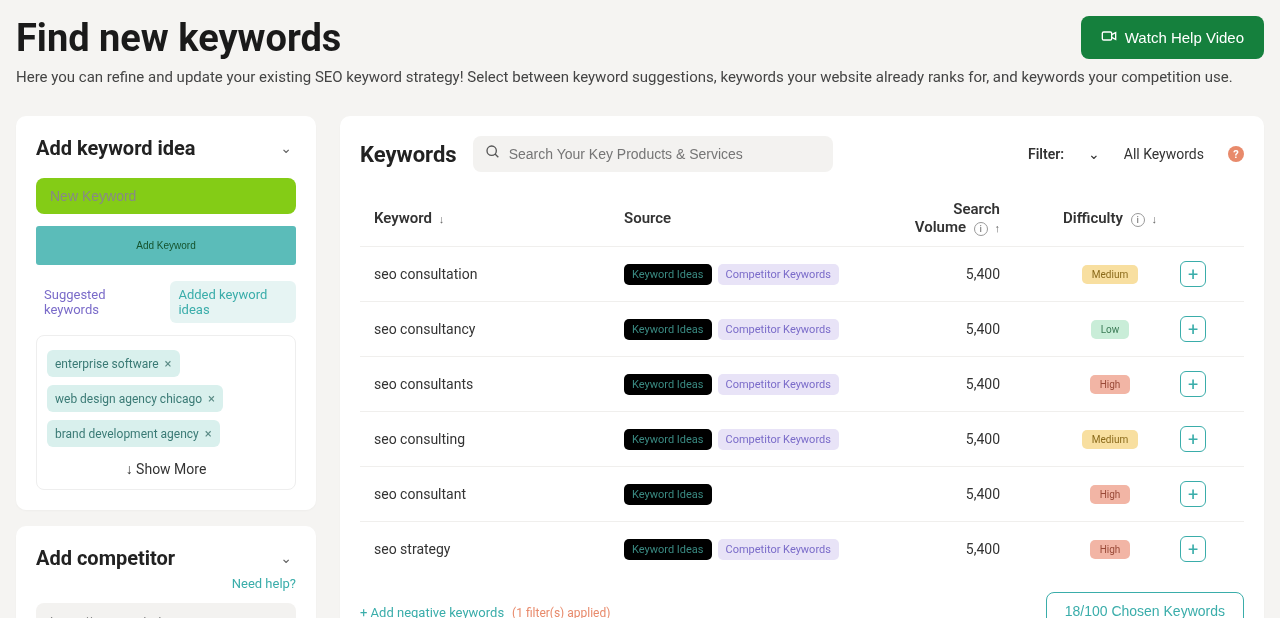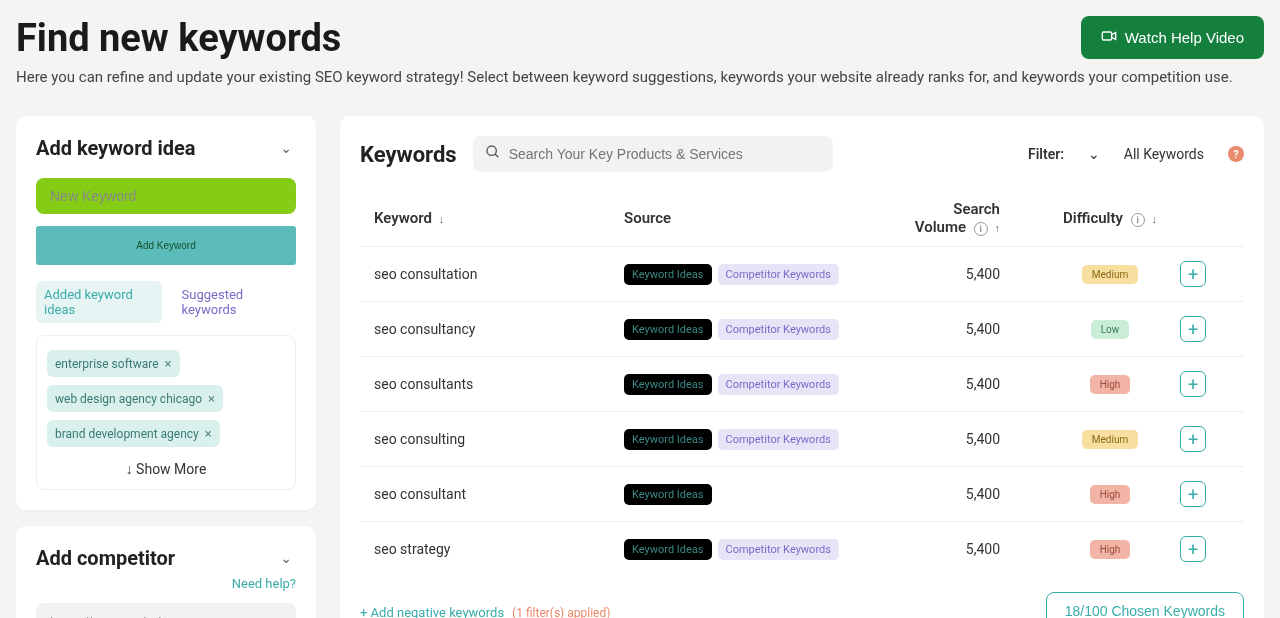--- a/index.html
+++ b/index.html
@@ -86,22 +86,22 @@
 <div class="content">
   <div class="sidebar">
     <div class="card">
       <div class="card-header">
         <div class="card-title">Add keyword idea</div>
         <span class="chev">⌄</span>
       </div>
       <input class="kw-input" placeholder="New Keyword" style="">
       <button class="add-btn">Add Keyword</button>
       <div class="tabs">
+        <div class="tab tab-inactive">Suggested keywords</div>
         <div class="tab tab-active">Added keyword ideas</div>
-        <div class="tab tab-inactive">Suggested keywords</div>
       </div>
       <div class="chips-box">
         <div id="chips"><span class="chip">
               <span>enterprise software</span>
               <span class="x">×</span>
             </span><br><span class="chip">
               <span>web design agency chicago</span>
               <span class="x">×</span>
             </span><br><span class="chip">
               <span>brand development agency</span>

